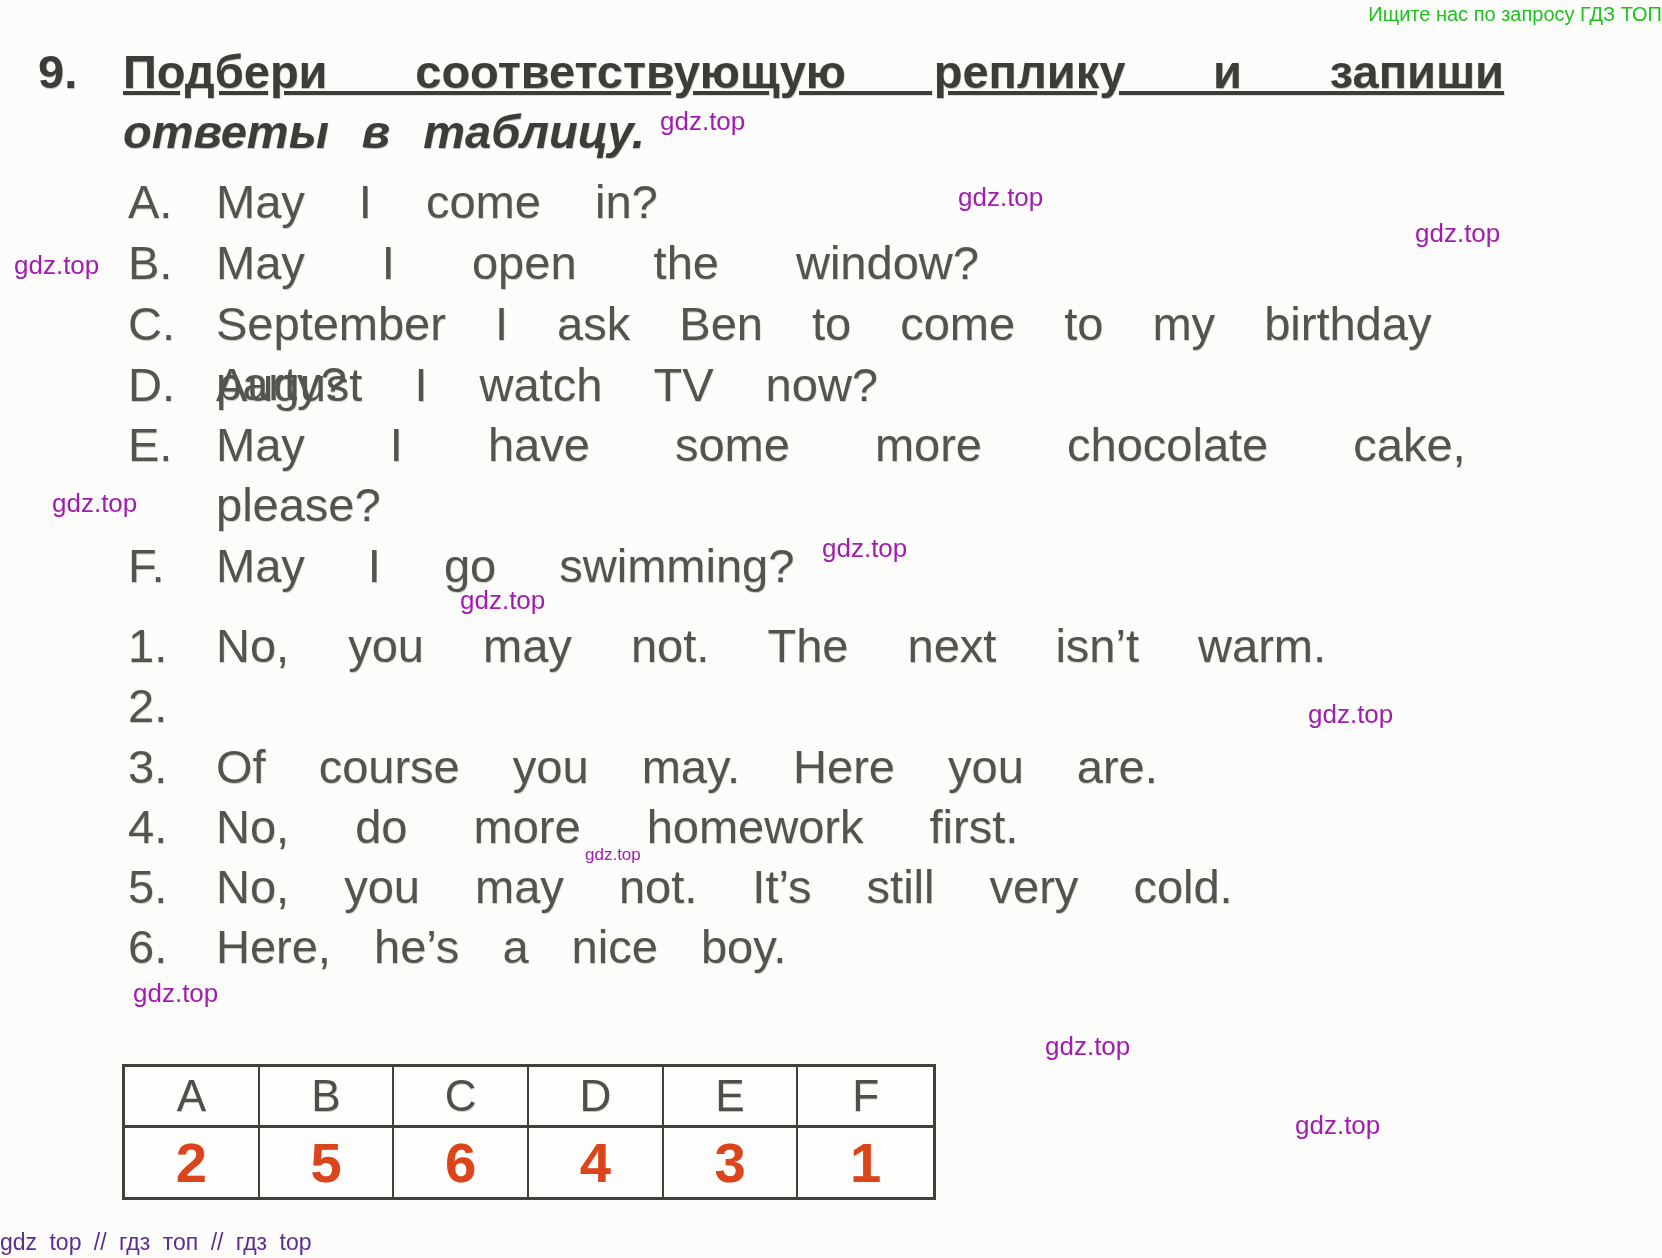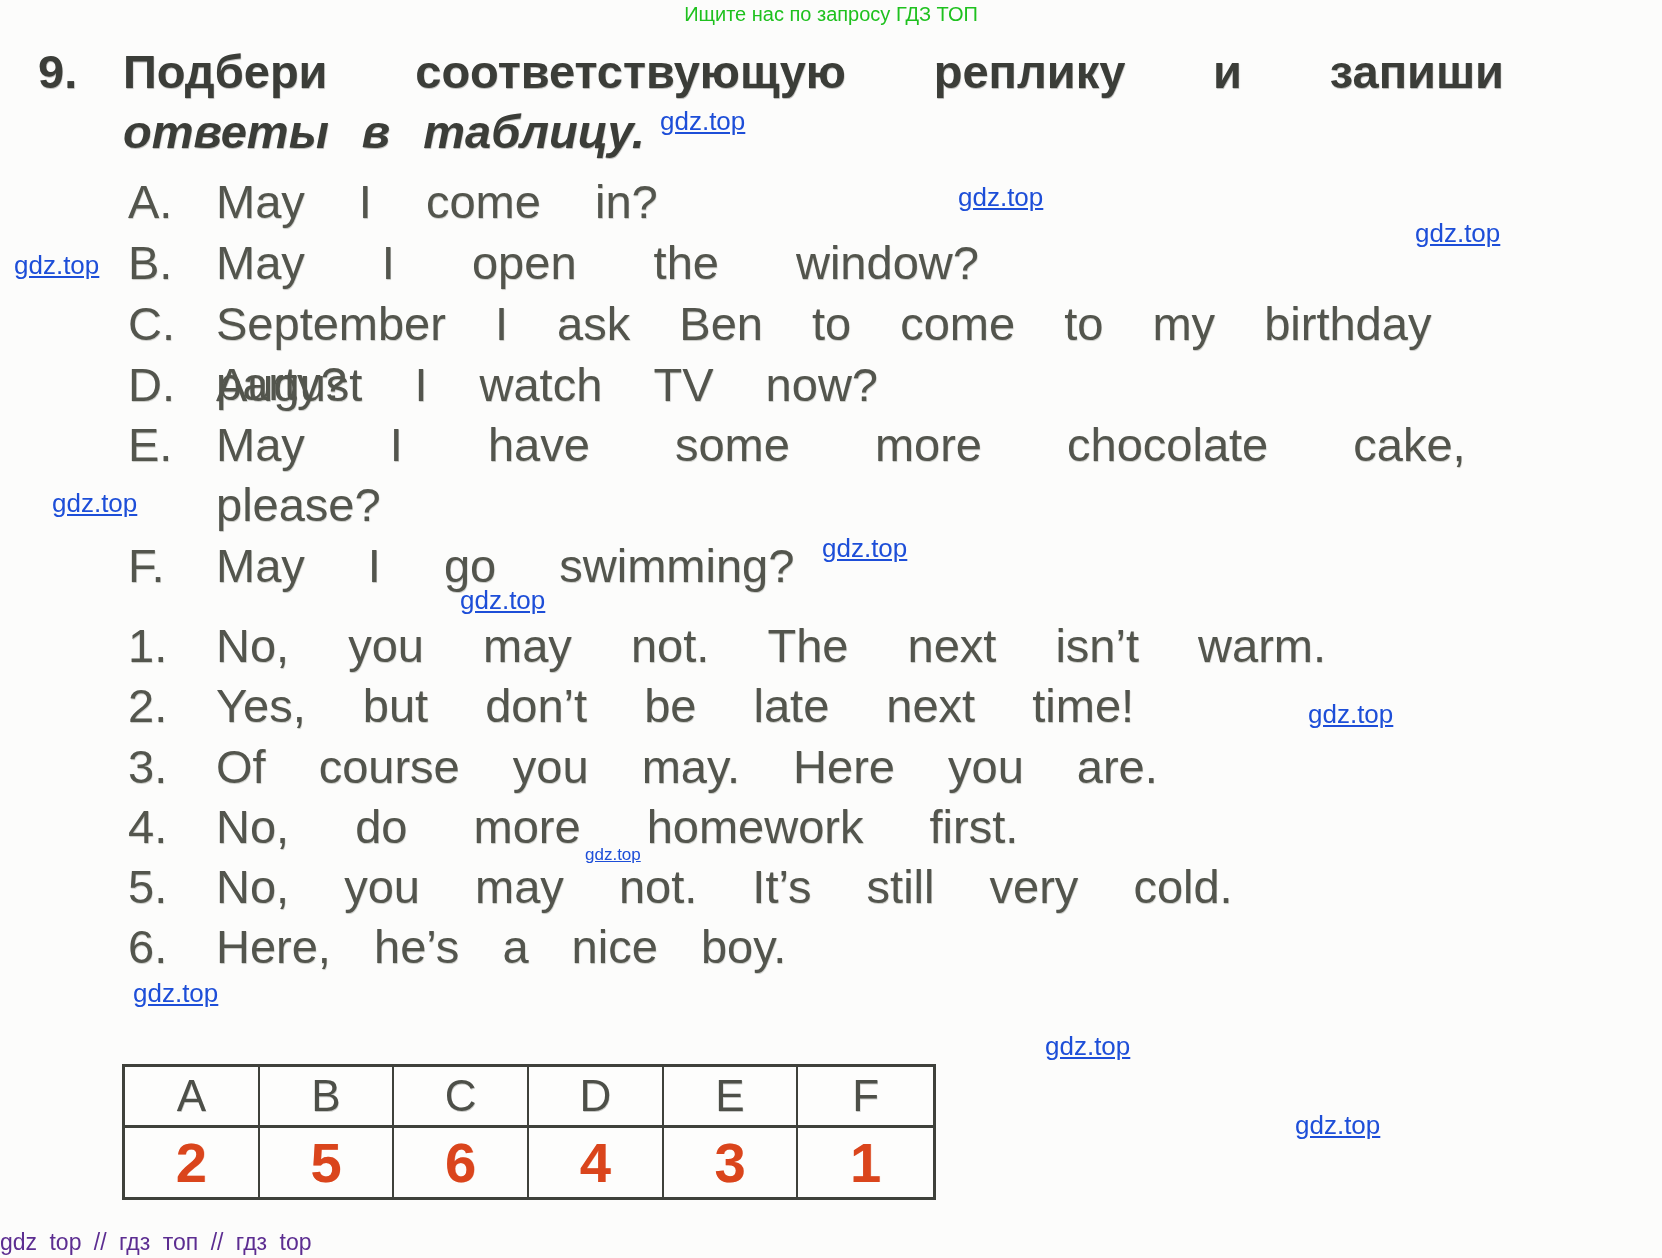--- a/index.html
+++ b/index.html
@@ -1,29 +1,29 @@
 <!DOCTYPE html>
 <html><head>
 <meta charset="utf-8">
 <style>
   html,body{margin:0;padding:0;background:#fbfbfa;}
   .page{
     position:relative;width:1662px;height:1258px;overflow:hidden;
     background:#fcfcfb;font-family:"Liberation Sans",sans-serif;
   }
   
-  .promo{position:absolute;left:0;right:0;top:3px;text-align:center;
+  .promo{position:absolute;left:0;right:0;top:3px;text-align:right;
          font-size:20px;color:#1ec11e;}
   
   .title{position:absolute;left:38px;top:42px;width:1466px;
          font-weight:bold;font-size:47px;line-height:60px;color:#3b3d38;
          text-shadow:0.5px 0.5px 0.7px rgba(59,61,56,.35);}
   .title-l1{position:relative;padding-left:85px;}
   .title-num{position:absolute;left:0;top:0;}
-  .title-l1-text{display:block;text-align:justify;text-align-last:justify;}
+  .title-l1-text{display:block;text-align:justify;text-align-last:justify;text-decoration:underline;}
   .title-l2{padding-left:85px;word-spacing:20px;font-style:italic;}
   
   .line{position:absolute;left:128px;width:1395px;box-sizing:border-box;
         padding-left:88px;font-size:47px;line-height:60px;color:#53554d;
         text-shadow:0.5px 0.5px 0.7px rgba(83,85,77,.3);}
   .lbl{position:absolute;left:0;top:0;word-spacing:normal;}
   .q-a{top:172px;word-spacing:41px;}
   .q-b{top:233px;word-spacing:64px;}
   .q-c{top:294px;word-spacing:36px;}
   .q-d{top:355px;word-spacing:39px;}
@@ -42,21 +42,21 @@
             grid-template-columns:repeat(6,1fr);grid-template-rows:61px 1fr;
             background:#fdfdfc;}
   .hcell,.vcell{display:flex;align-items:center;justify-content:center;
             border-right:2px solid #3f413b;}
   .hcell{border-bottom:3px solid #3f413b;font-size:44px;color:#4d4f48;
             text-shadow:0.5px 0.5px 0.6px rgba(77,79,72,.3);}
   .vcell{font-size:56px;font-weight:bold;color:#da451c;
             text-shadow:0.4px 0.4px 0.5px rgba(218,69,28,.35);}
   .hcell:nth-child(6),.vcell:last-child{border-right:none;}
   
-  .wm{position:absolute;font-size:26px;color:#1d4ed8;white-space:nowrap;text-decoration:underline;}
+  .wm{position:absolute;font-size:26px;color:#a21caf;white-space:nowrap;}
   .wm-title{left:660px;top:106px;}
   .wm-a{left:958px;top:182px;}
   .wm-b-r{left:1415px;top:218px;}
   .wm-b-l{left:14px;top:250px;}
   .wm-e{left:52px;top:488px;}
   .wm-f{left:822px;top:533px;}
   .wm-1{left:460px;top:585px;}
   .wm-2{left:1308px;top:699px;}
   .wm-5{left:585px;top:845px;font-size:17px;}
   .wm-6{left:133px;top:978px;}
@@ -106,21 +106,20 @@
     <span class="lbl">F.</span>
     <span>May I go swimming?</span>
   </div>
 
   <div class="line a-1">
     <span class="lbl">1.</span>
     <span>No, you may not. The next isn’t warm.</span>
   </div>
   <div class="line a-2">
     <span class="lbl">2.</span>
-    <span>Yes, but don’t be late next time!</span>
   </div>
   <div class="line a-3">
     <span class="lbl">3.</span>
     <span>Of course you may. Here you are.</span>
   </div>
   <div class="line a-4">
     <span class="lbl">4.</span>
     <span>No, do more homework first.</span>
   </div>
   <div class="line a-5">

